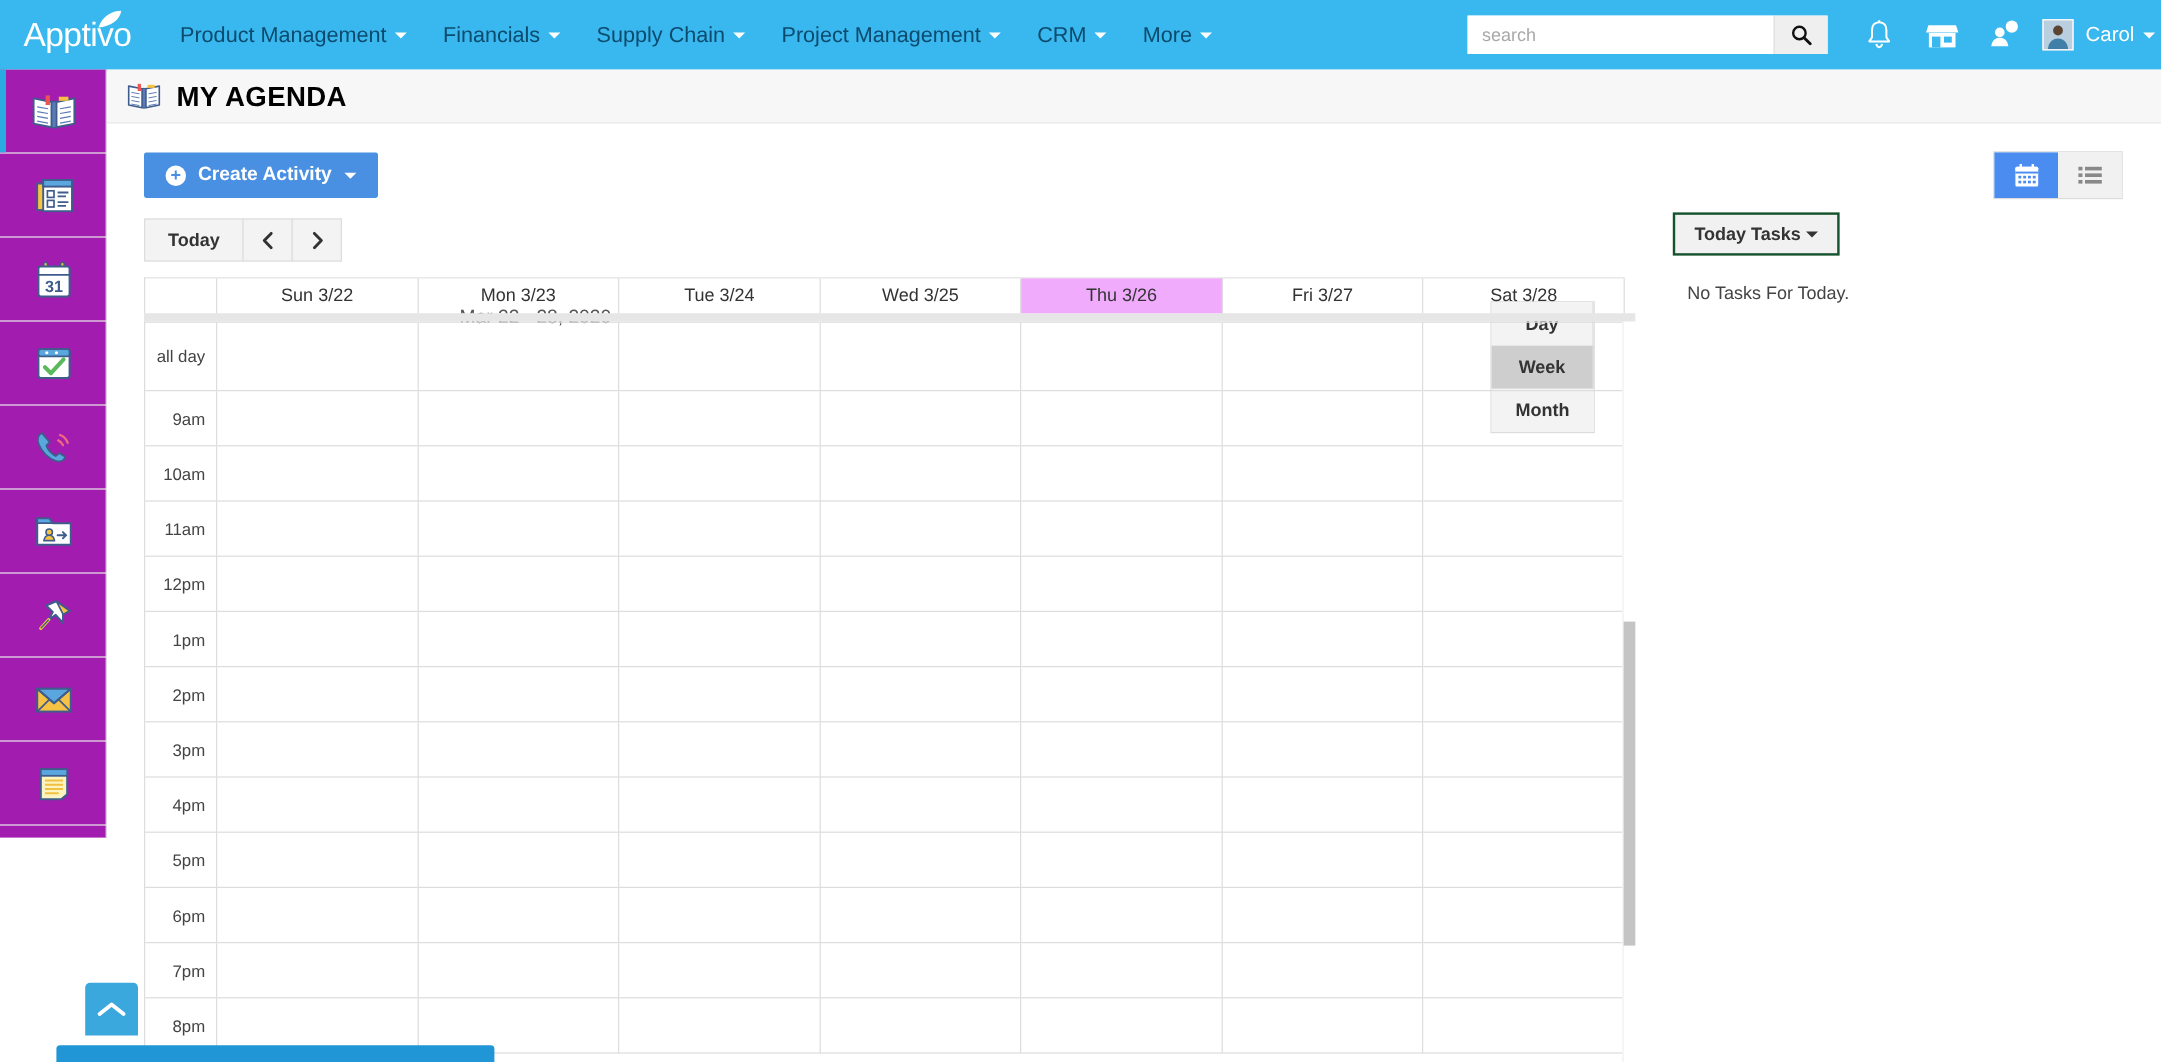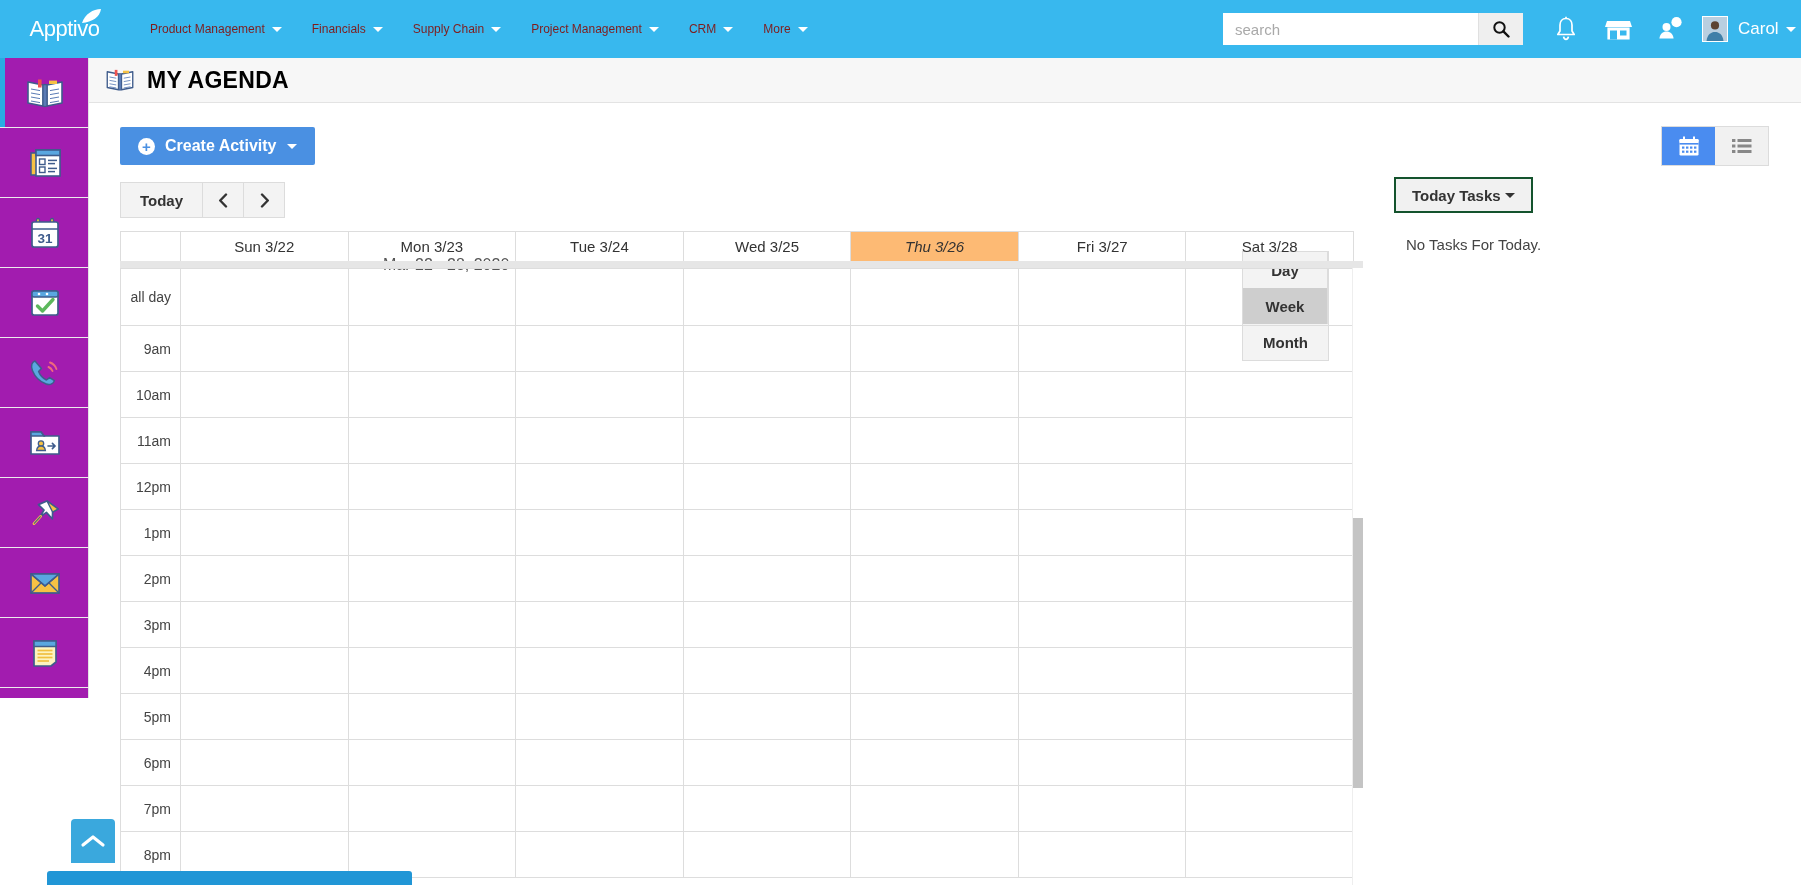--- a/index.html
+++ b/index.html
@@ -18,39 +18,39 @@
     background: #38b8ee;
     display: flex; align-items: center;
   }
   .logo {
     width: 125px; height: 58px;
     display: flex; align-items: center; justify-content: center;
     position: relative;
   }
   .logo-text {
     color: #ffffff;
-    font-size: 22px;
+    font-size: 28px;
     font-weight: 400;
     letter-spacing: -0.5px;
     line-height: 1;
     padding-left: 4px;
   }
   .logo-leaf {
     position: absolute;
     top: 8px; left: 80px;
     width: 22px; height: 16px;
   }
   .nav {
     display: flex; align-items: center;
     height: 58px;
     margin-left: 10px;
   }
   .nav-item {
-    color: #7f1d1d;
-    font-size: 12px;
+    color: #0c4a6e;
+    font-size: 18px;
     padding: 0 15px;
     height: 58px;
     display: flex; align-items: center;
     cursor: pointer;
     white-space: nowrap;
   }
   .caret-down {
     display: inline-block;
     margin-left: 7px;
     width: 0; height: 0;
@@ -265,21 +265,21 @@
   .cal-head .gutter {
     width: 60px;
     border-right: 1px solid #dddddd;
   }
   .cal-head .dcell {
     flex: 1;
     border-right: 1px solid #dddddd;
     display: flex; align-items: center; justify-content: center;
     font-size: 15px; color: #333;
   }
-  .cal-head .dcell.today { background: #fdba74; font-style: italic; }
+  .cal-head .dcell.today { background: #f0abfc; }
 
   .cal-sep {
     width: 1243px; height: 7px;
     background: #e6e6e6;
   }
 
   .cal-body {
     position: relative;
     width: 1243px;
     height: 617px;

